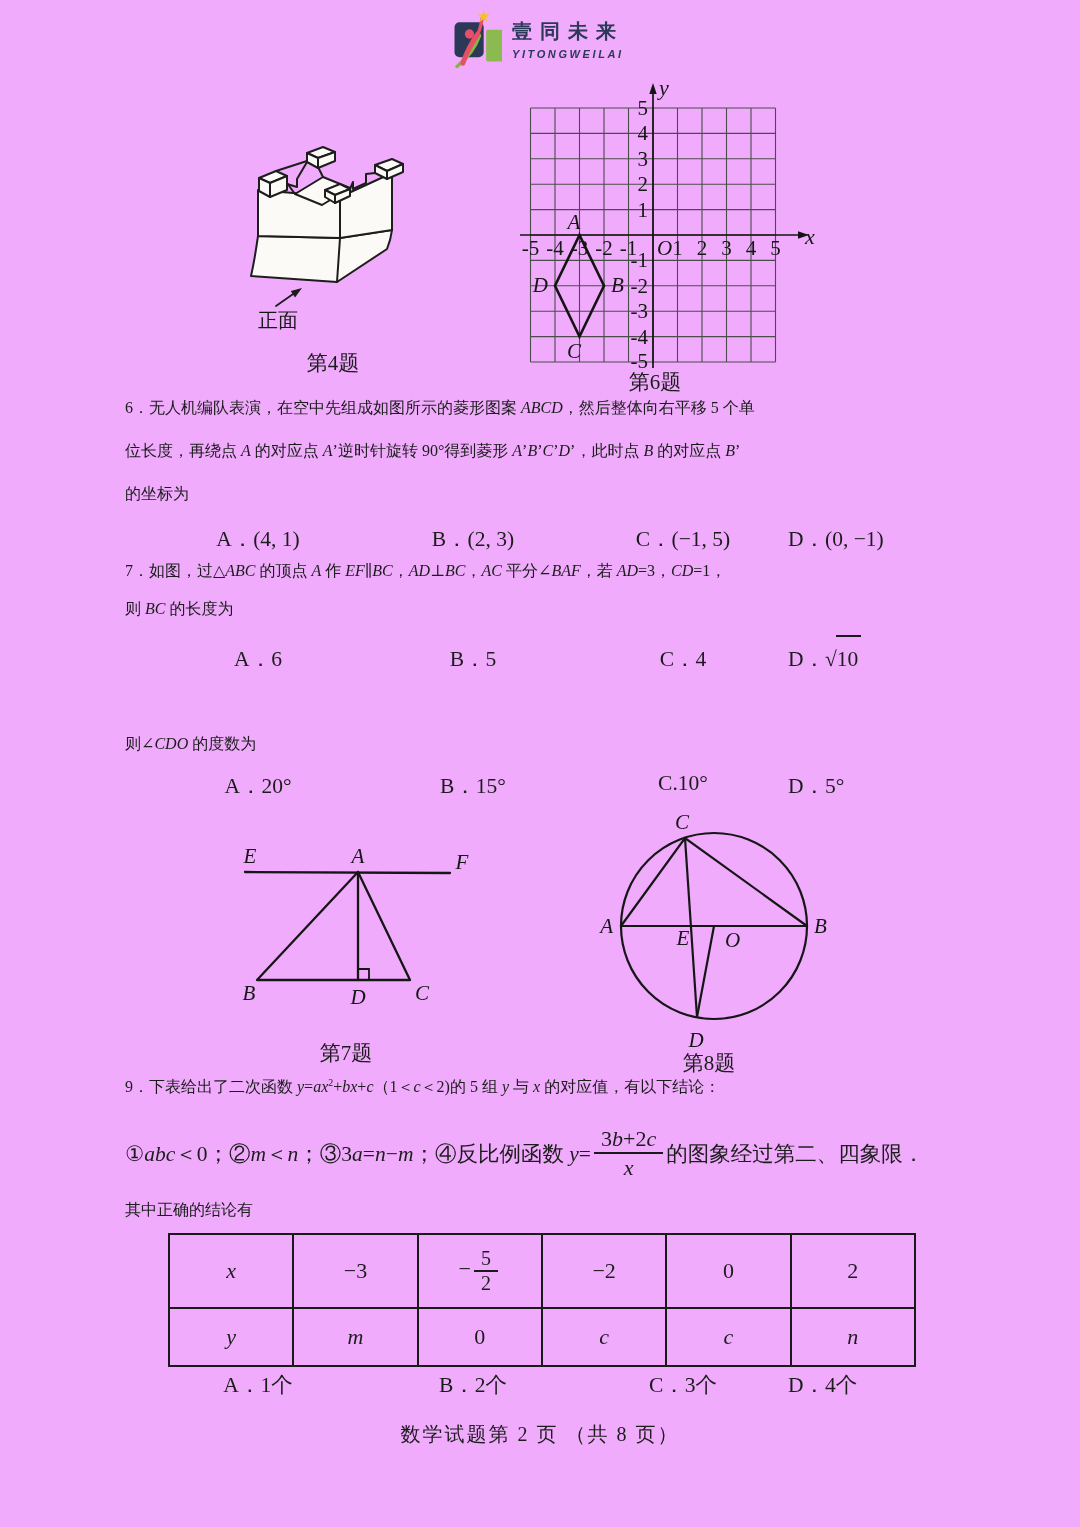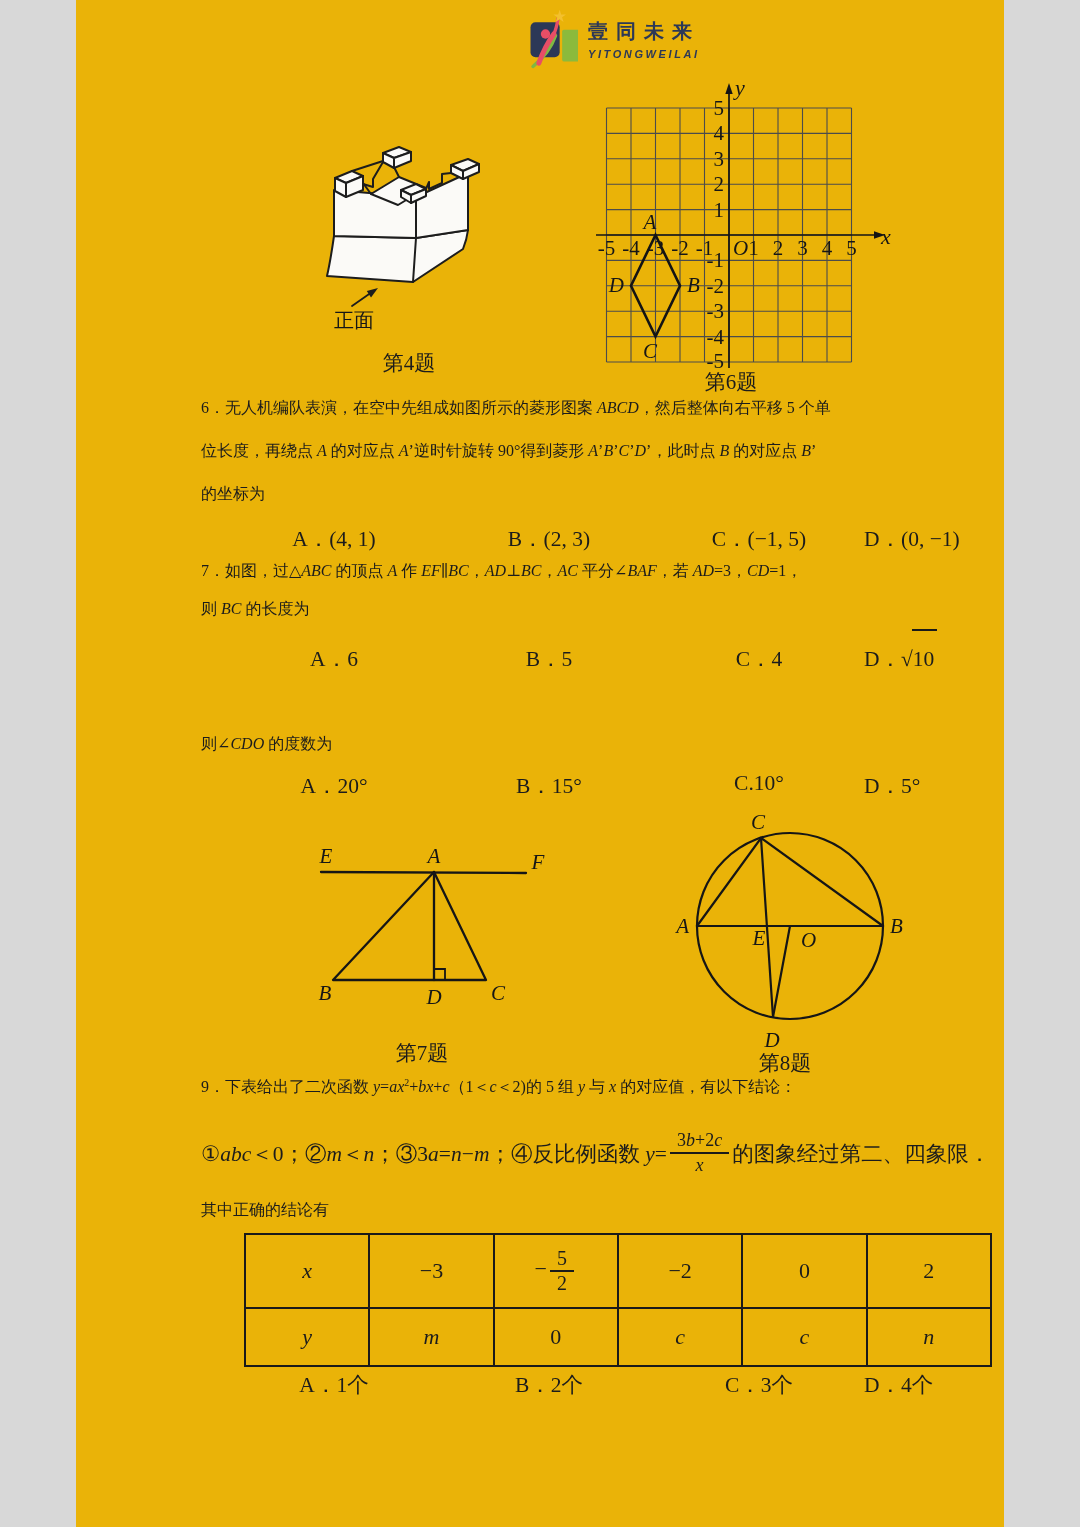--- a/index.html
+++ b/index.html
@@ -1,35 +1,35 @@
 <!DOCTYPE html>
 <html><head>
 <meta charset="utf-8">
 <style>
   html,body{margin:0;padding:0;background:#d8d8d8;}
-  .page{position:relative;width:928px;height:1527px;margin:0 auto;background:#eab308;
+  .page{position:relative;width:1080px;height:1527px;margin:0 auto;background:#f0abfc;
         font-family:"Liberation Serif","DejaVu Serif",serif;color:#1c1c1c;overflow:hidden;}
   .abs{position:absolute;}
   .line{position:absolute;white-space:nowrap;font-size:16px;}
   .cap{position:absolute;transform:translateX(-50%);font-size:21px;white-space:nowrap;}
   i{font-style:italic;}
   sup{font-size:0.62em;}
   .opts{position:absolute;left:148px;display:grid;grid-template-columns:220px 210px 210px auto;
         font-size:21.5px;white-space:nowrap;text-align:center;}
   
   .frac{display:inline-flex;flex-direction:column;align-items:center;text-align:center;
         vertical-align:middle;line-height:1.15;margin:0 3px;}
   .fn{display:block;border-bottom:2px solid #1a1a1a;padding:0 7px 1px;}
   .fd{display:block;padding-top:1px;}
   .fracline{position:absolute;display:flex;align-items:center;white-space:nowrap;font-size:21.5px;}
-  .fracline .frac{font-size:18px;}
+  .fracline .frac{font-size:22px;}
   .tfrac{font-size:20px;line-height:1.05;}
   
   .sq{margin-right:-1px;}
-  .sqn{border-top:2px solid #1a1a1a;padding:16px 3px 0 1px;}
+  .sqn{border-top:2px solid #1a1a1a;padding:10px 3px 0 1px;}
   
   .logo{position:absolute;left:452px;top:6px;display:flex;align-items:center;gap:10px;}
   .logo-cn{font-family:"Liberation Sans","DejaVu Sans",sans-serif;font-weight:700;font-size:20px;
            letter-spacing:8px;color:#2c3857;white-space:nowrap;}
   .logo-en{font-family:"Liberation Sans","DejaVu Sans",sans-serif;font-weight:700;font-size:11px;
            letter-spacing:2.6px;color:#2c3857;margin-top:3px;white-space:nowrap;font-style:italic;}
   
   svg text{font-family:"Liberation Serif","DejaVu Serif",serif;fill:#161616;}
   .tick{font-size:21px;}
   .vlab{font-style:italic;font-size:21px;}
@@ -232,14 +232,15 @@
   </tbody>
     </table>
 
   <div class="opts" style="top:1370px">
     <span>A．1个</span>
     <span>B．2个</span>
     <span>C．3个</span>
     <span>D．4个</span>
   </div>
 
+  <div class="footer">数学试题第 2 页 （共 8 页）</div>
 
 </div>
 
 </body></html>

